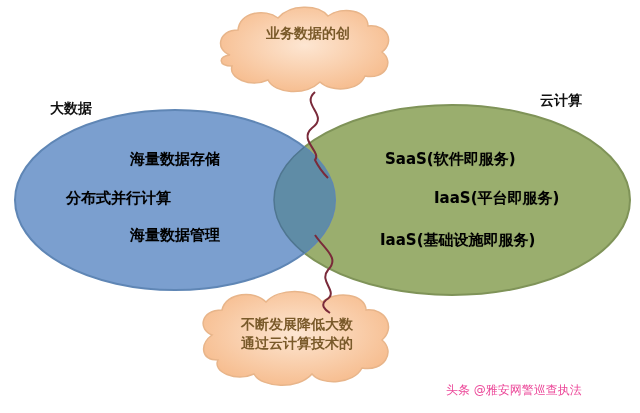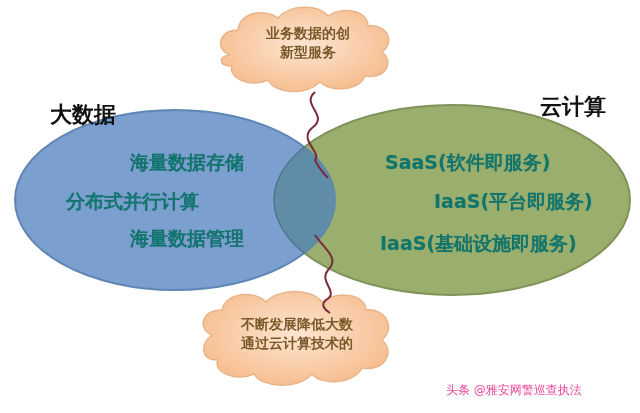--- a/index.html
+++ b/index.html
@@ -1,20 +1,20 @@
 <!DOCTYPE html>
 <html><head>
 <meta charset="utf-8">
 <style>
   html,body{margin:0;padding:0;background:#fff;}
   body{width:640px;height:413px;position:relative;overflow:hidden;font-family:"DejaVu Sans","Liberation Sans",sans-serif;}
   svg{position:absolute;left:0;top:0;}
   .lbl{position:absolute;white-space:nowrap;}
-  .title{font-weight:bold;font-size:22px;color:#111;}
-  .inner{color:#0f766e;font-weight:bold;font-size:19px;text-shadow:0 0 1px rgba(0,0,0,0.15);}
+  .title{font-weight:bold;font-size:14px;color:#111;}
+  .inner{color:#000000;font-weight:bold;font-size:15px;text-shadow:0 0 1px rgba(0,0,0,0.15);}
   .cloudtxt{color:#7a5a2a;font-weight:bold;font-size:14px;text-align:center;line-height:19px;}
   .wm{color:#ec4899;font-size:12px;text-shadow:0 0 2px #fff;}
 </style>
 </head>
 <body>
 
 <svg width="640" height="413" viewBox="0 0 640 413">
   <defs>
     <radialGradient id="cg" cx="50%" cy="45%" r="60%">
       <stop offset="0%" stop-color="#fde6d2"></stop>
@@ -50,20 +50,19 @@
 <div class="lbl inner" style="left:130px;top:150px;">海量数据存储</div>
 <div class="lbl inner" style="left:66px;top:189px;">分布式并行计算</div>
 <div class="lbl inner" style="left:130px;top:226px;">海量数据管理</div>
 
 <div class="lbl inner" style="left:385px;top:150px;">SaaS(软件即服务)</div>
 <div class="lbl inner" style="left:434px;top:189px;">IaaS(平台即服务)</div>
 <div class="lbl inner" style="left:380px;top:231px;">IaaS(基础设施即服务)</div>
 
 <div class="lbl cloudtxt" style="left:248px;top:24px;width:120px;">
   <div>业务数据的创</div>
-  <div>新型服务</div>
 </div>
 <div class="lbl cloudtxt" style="left:232px;top:315px;width:130px;">
   <div>不断发展降低大数</div>
   <div>通过云计算技术的</div>
 </div>
 
 <div class="lbl wm" style="left:446px;top:382px;">头条 @雅安网警巡查执法</div>
 
 </body></html>

